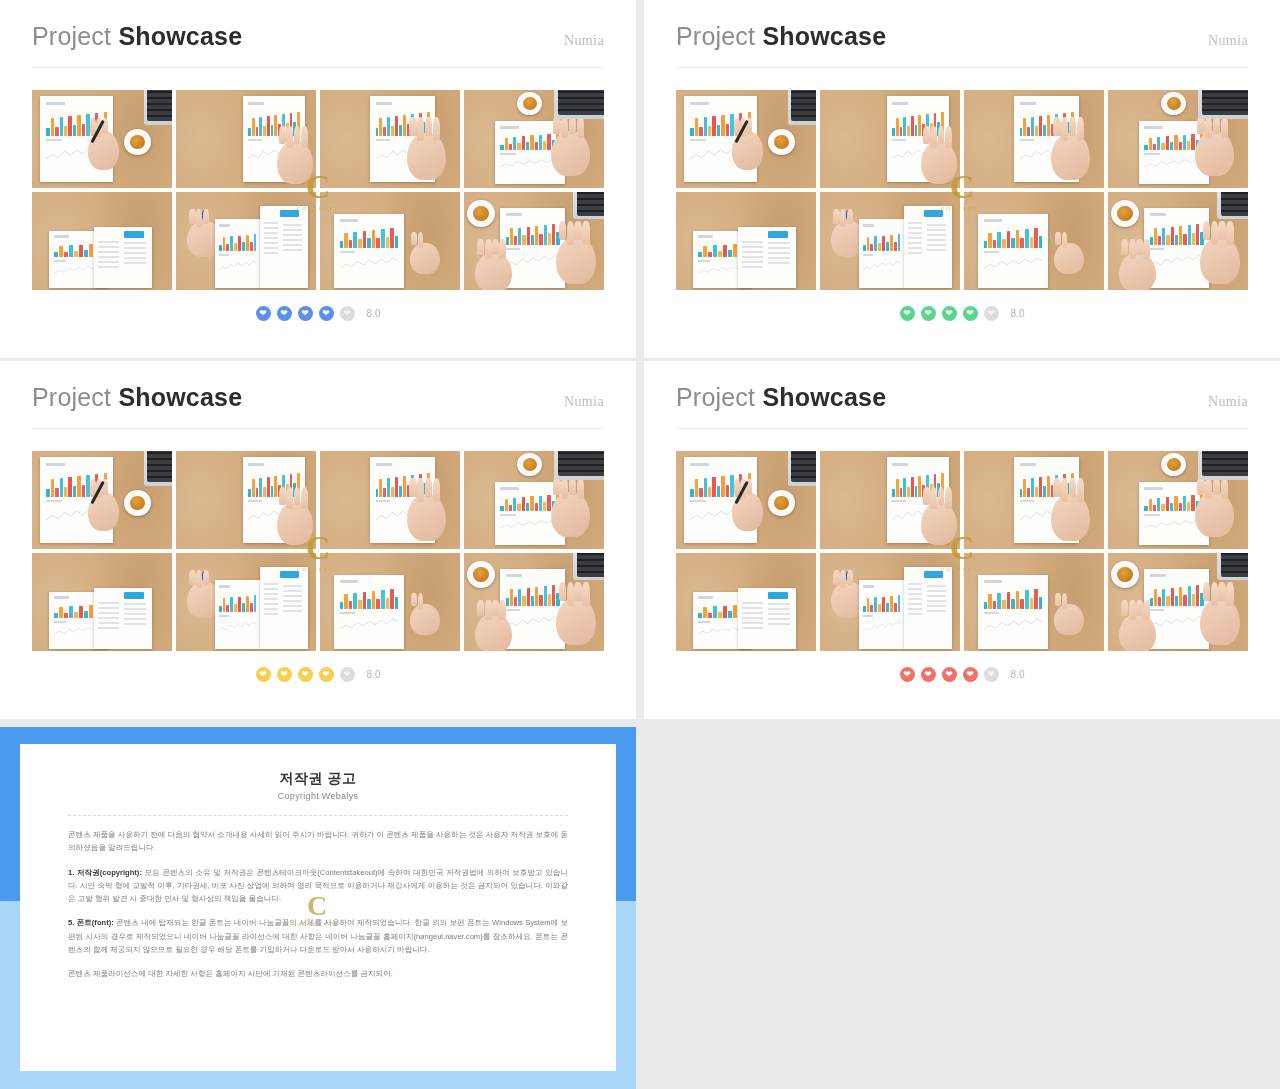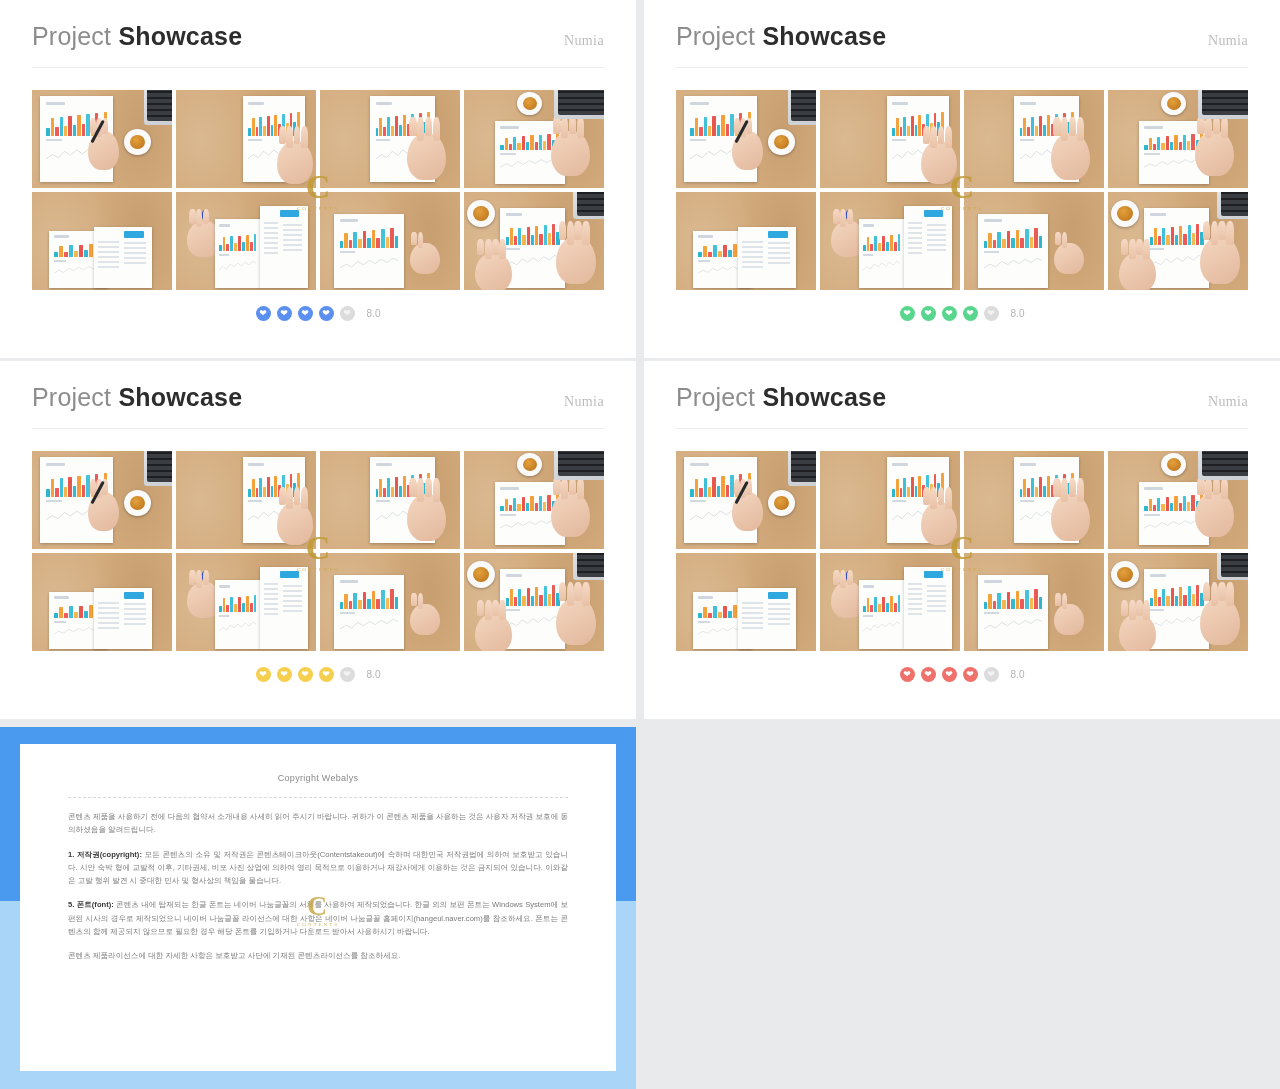--- a/index.html
+++ b/index.html
@@ -1608,30 +1608,31 @@
         <div class="dot" style="background:#f0716b">❤</div>
         <div class="dot" style="background:#f0716b">❤</div>
         <div class="dot" style="background:#f0716b">❤</div>
         <div class="dot off">❤</div>
         <div class="score">8.0</div>
       </div>
   </div>
 
   <div id="copyright-panel">
     <div id="copyright-sheet">
+      <div class="cr-title">저작권 공고</div>
       <div class="cr-sub">Copyright Webalys</div>
       <div class="cr-rule"></div>
       <div class="cr-p">콘텐츠 제품을 사용하기 전에 다음의 협약서 소개내용 사세히 읽어 주시기 바랍니다. 귀하가 이 콘텐츠 제품을 사용하는 것은 사용자 저작권 보호에 동의하셨음을 알려드립니다.</div>
       <div class="cr-p">
         <b>1. 저작권(copyright):</b><span> 모든 콘텐츠의 소유 및 저작권은 콘텐츠테이크아웃(Contentstakeout)에 속하며 대한민국 저작권법에 의하여 보호받고 있습니다. 시안 숙박 형에 교발적 이후, 기타권세, 비포 사진 상업에 의하여 영리 목적으로 이용하거나 재강사에게 이용하는 것은 금지되어 있습니다. 이와같은 고발 행위 발견 시 중대한 민사 및 형사상의 책임을 물습니다.</span>
       </div>
       <div class="cr-p">
         <b>5. 폰트(font):</b><span> 콘텐츠 내에 탑재되는 한글 폰트는 네이버 나눔글꼴의 서체를 사용하여 제작되었습니다. 한글 외의 보편 폰트는 Windows System에 보편된 시사의 경우로 제작되었으니 네이버 나눔글꼴 라이선스에 대한 사항은 네이버 나눔글꼴 홈페이지(hangeul.naver.com)를 참조하세요. 폰트는 콘텐츠의 함께 제공되지 않으므로 필요한 경우 해당 폰트를 기입하거나 다운로드 받아서 사용하시기 바랍니다.</span>
       </div>
-      <div class="cr-p">콘텐츠 제품라이선스에 대한 자세한 사항은 보호받고 사단에 기재된 콘텐츠라이선스를 참조하세요.</div>
+      <div class="cr-p">콘텐츠 제품라이선스에 대한 자세한 사항은 홈페이지 사단에 기재된 콘텐츠라이선스를 금지되어.</div>
     </div>
     <div class="wm" style="left:50%;top:50%;transform:translate(-50%,-50%);">
       <span style="display:block;font-size:28px;font-weight:700;">C</span>
       <span>CONTENTS</span>
     </div>
   </div>
 
 </div>
 
 </body></html>

